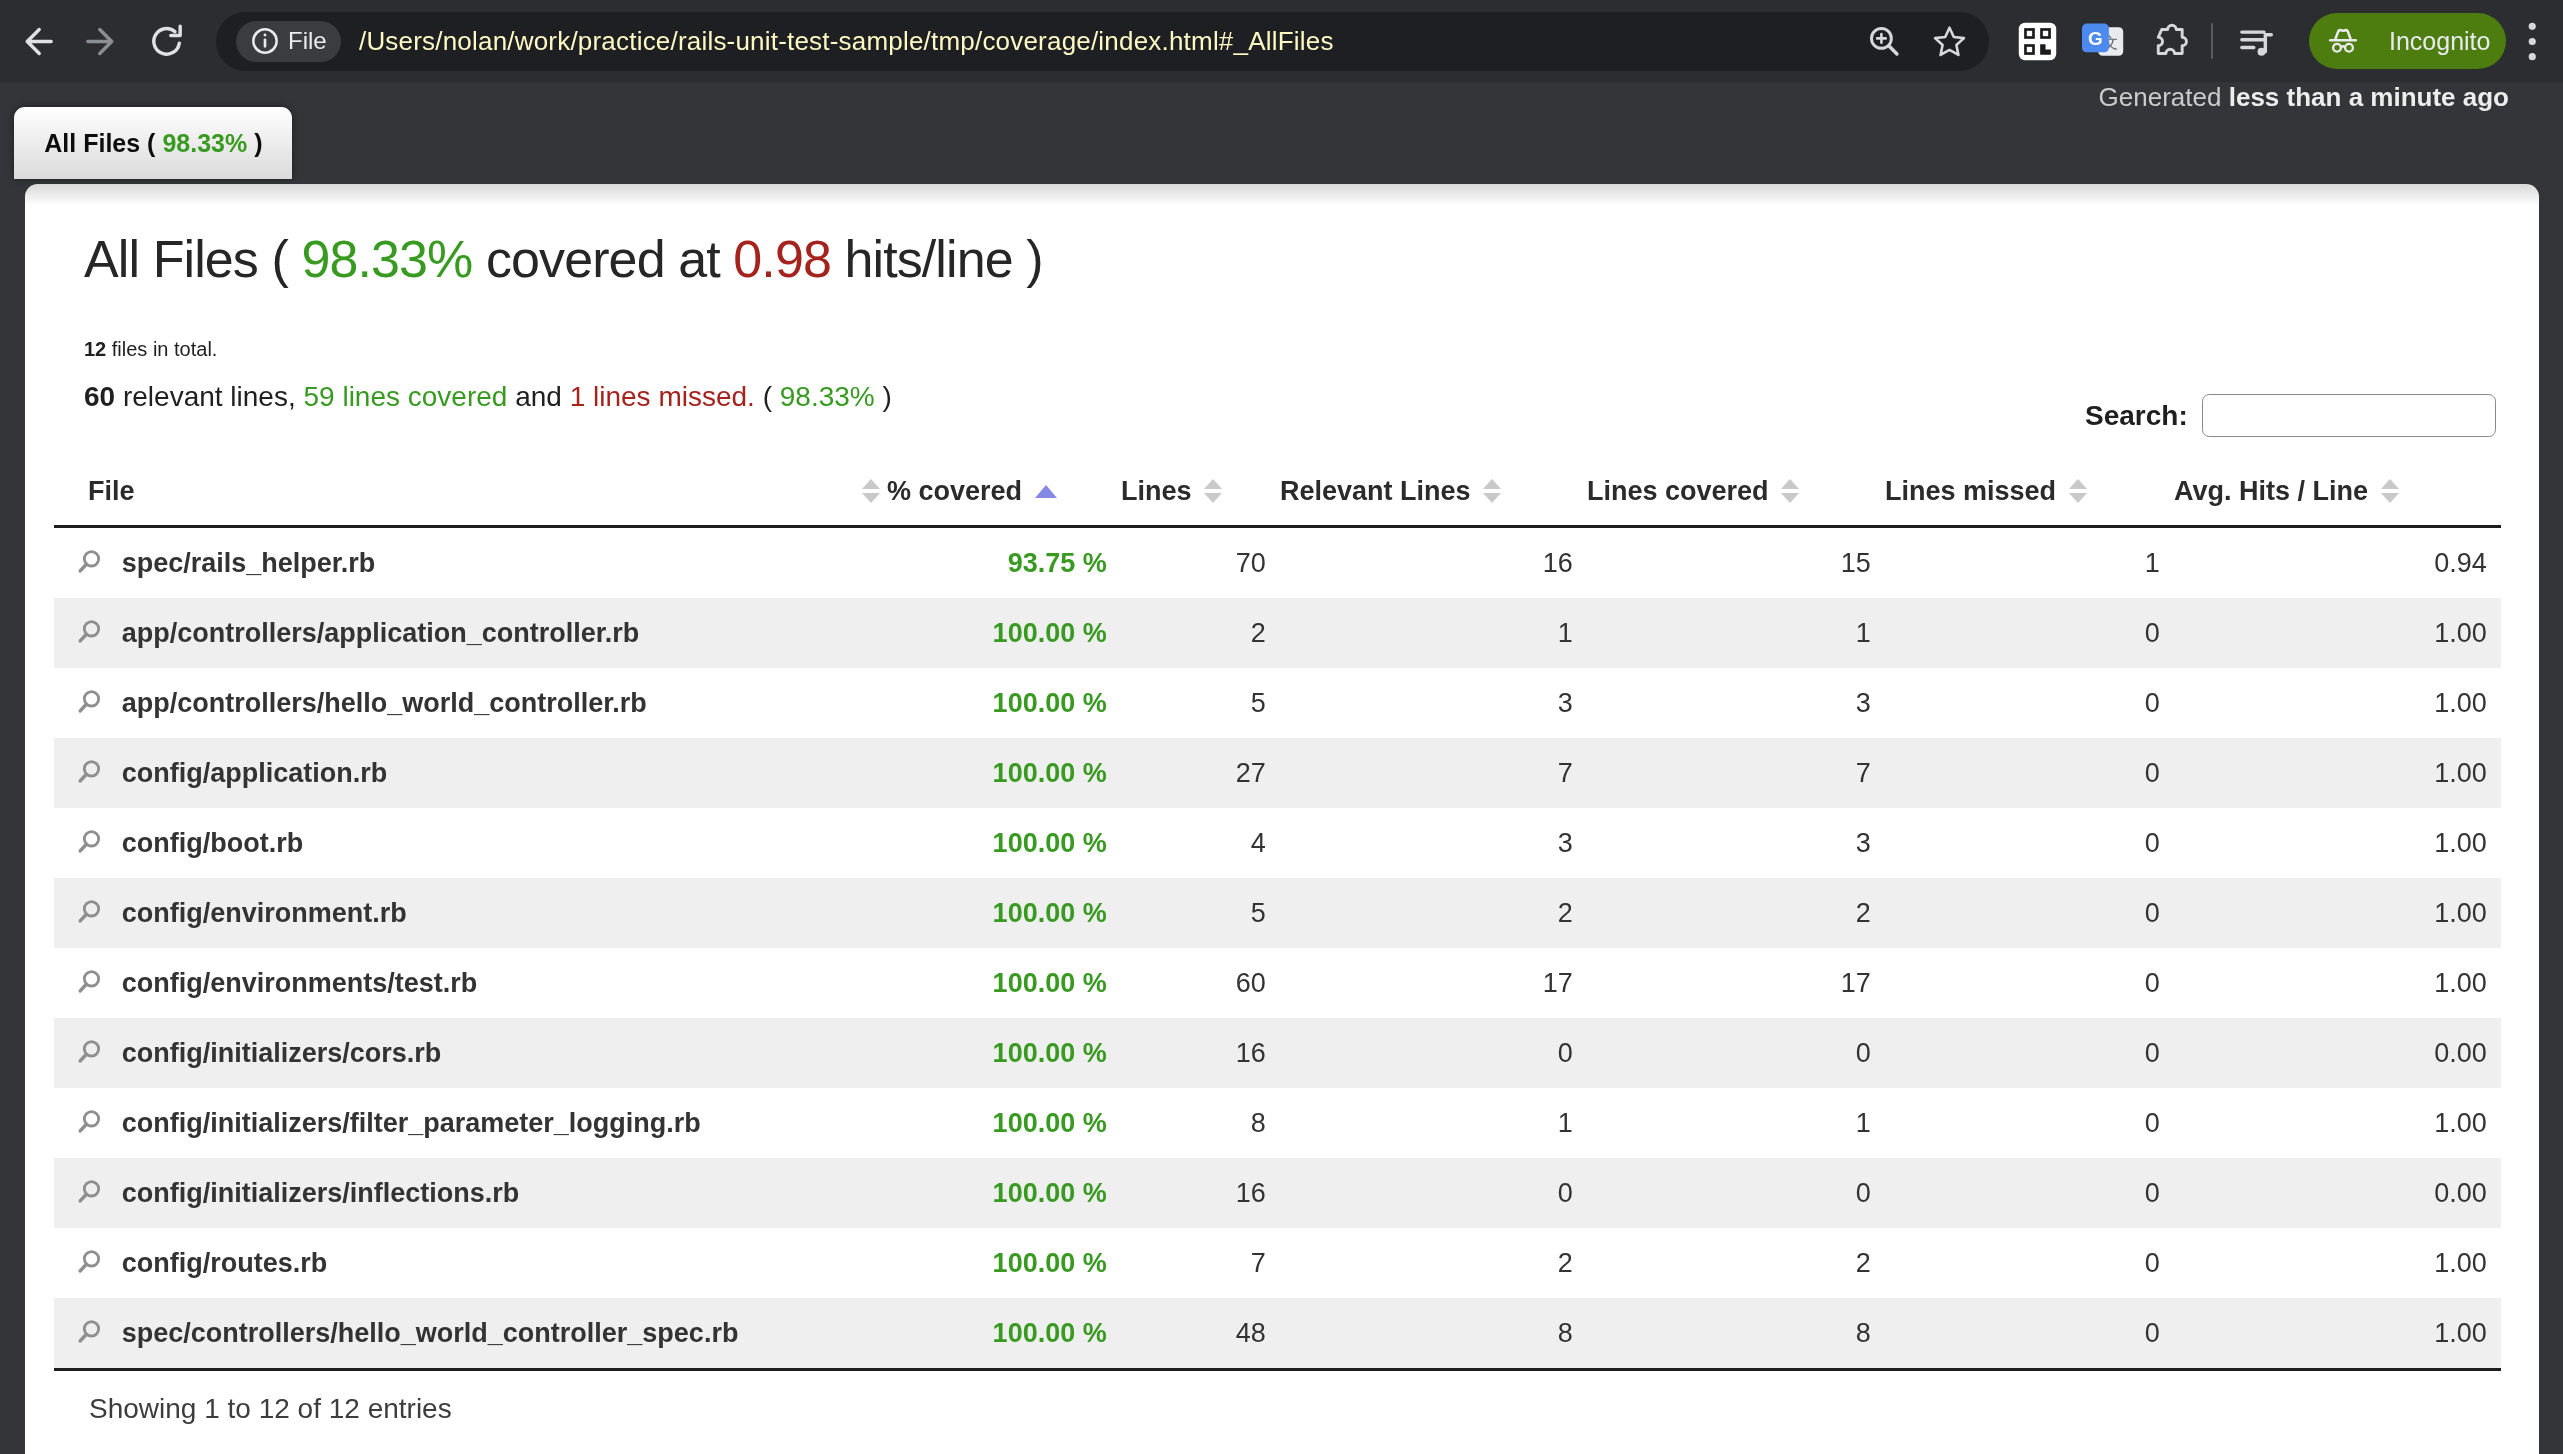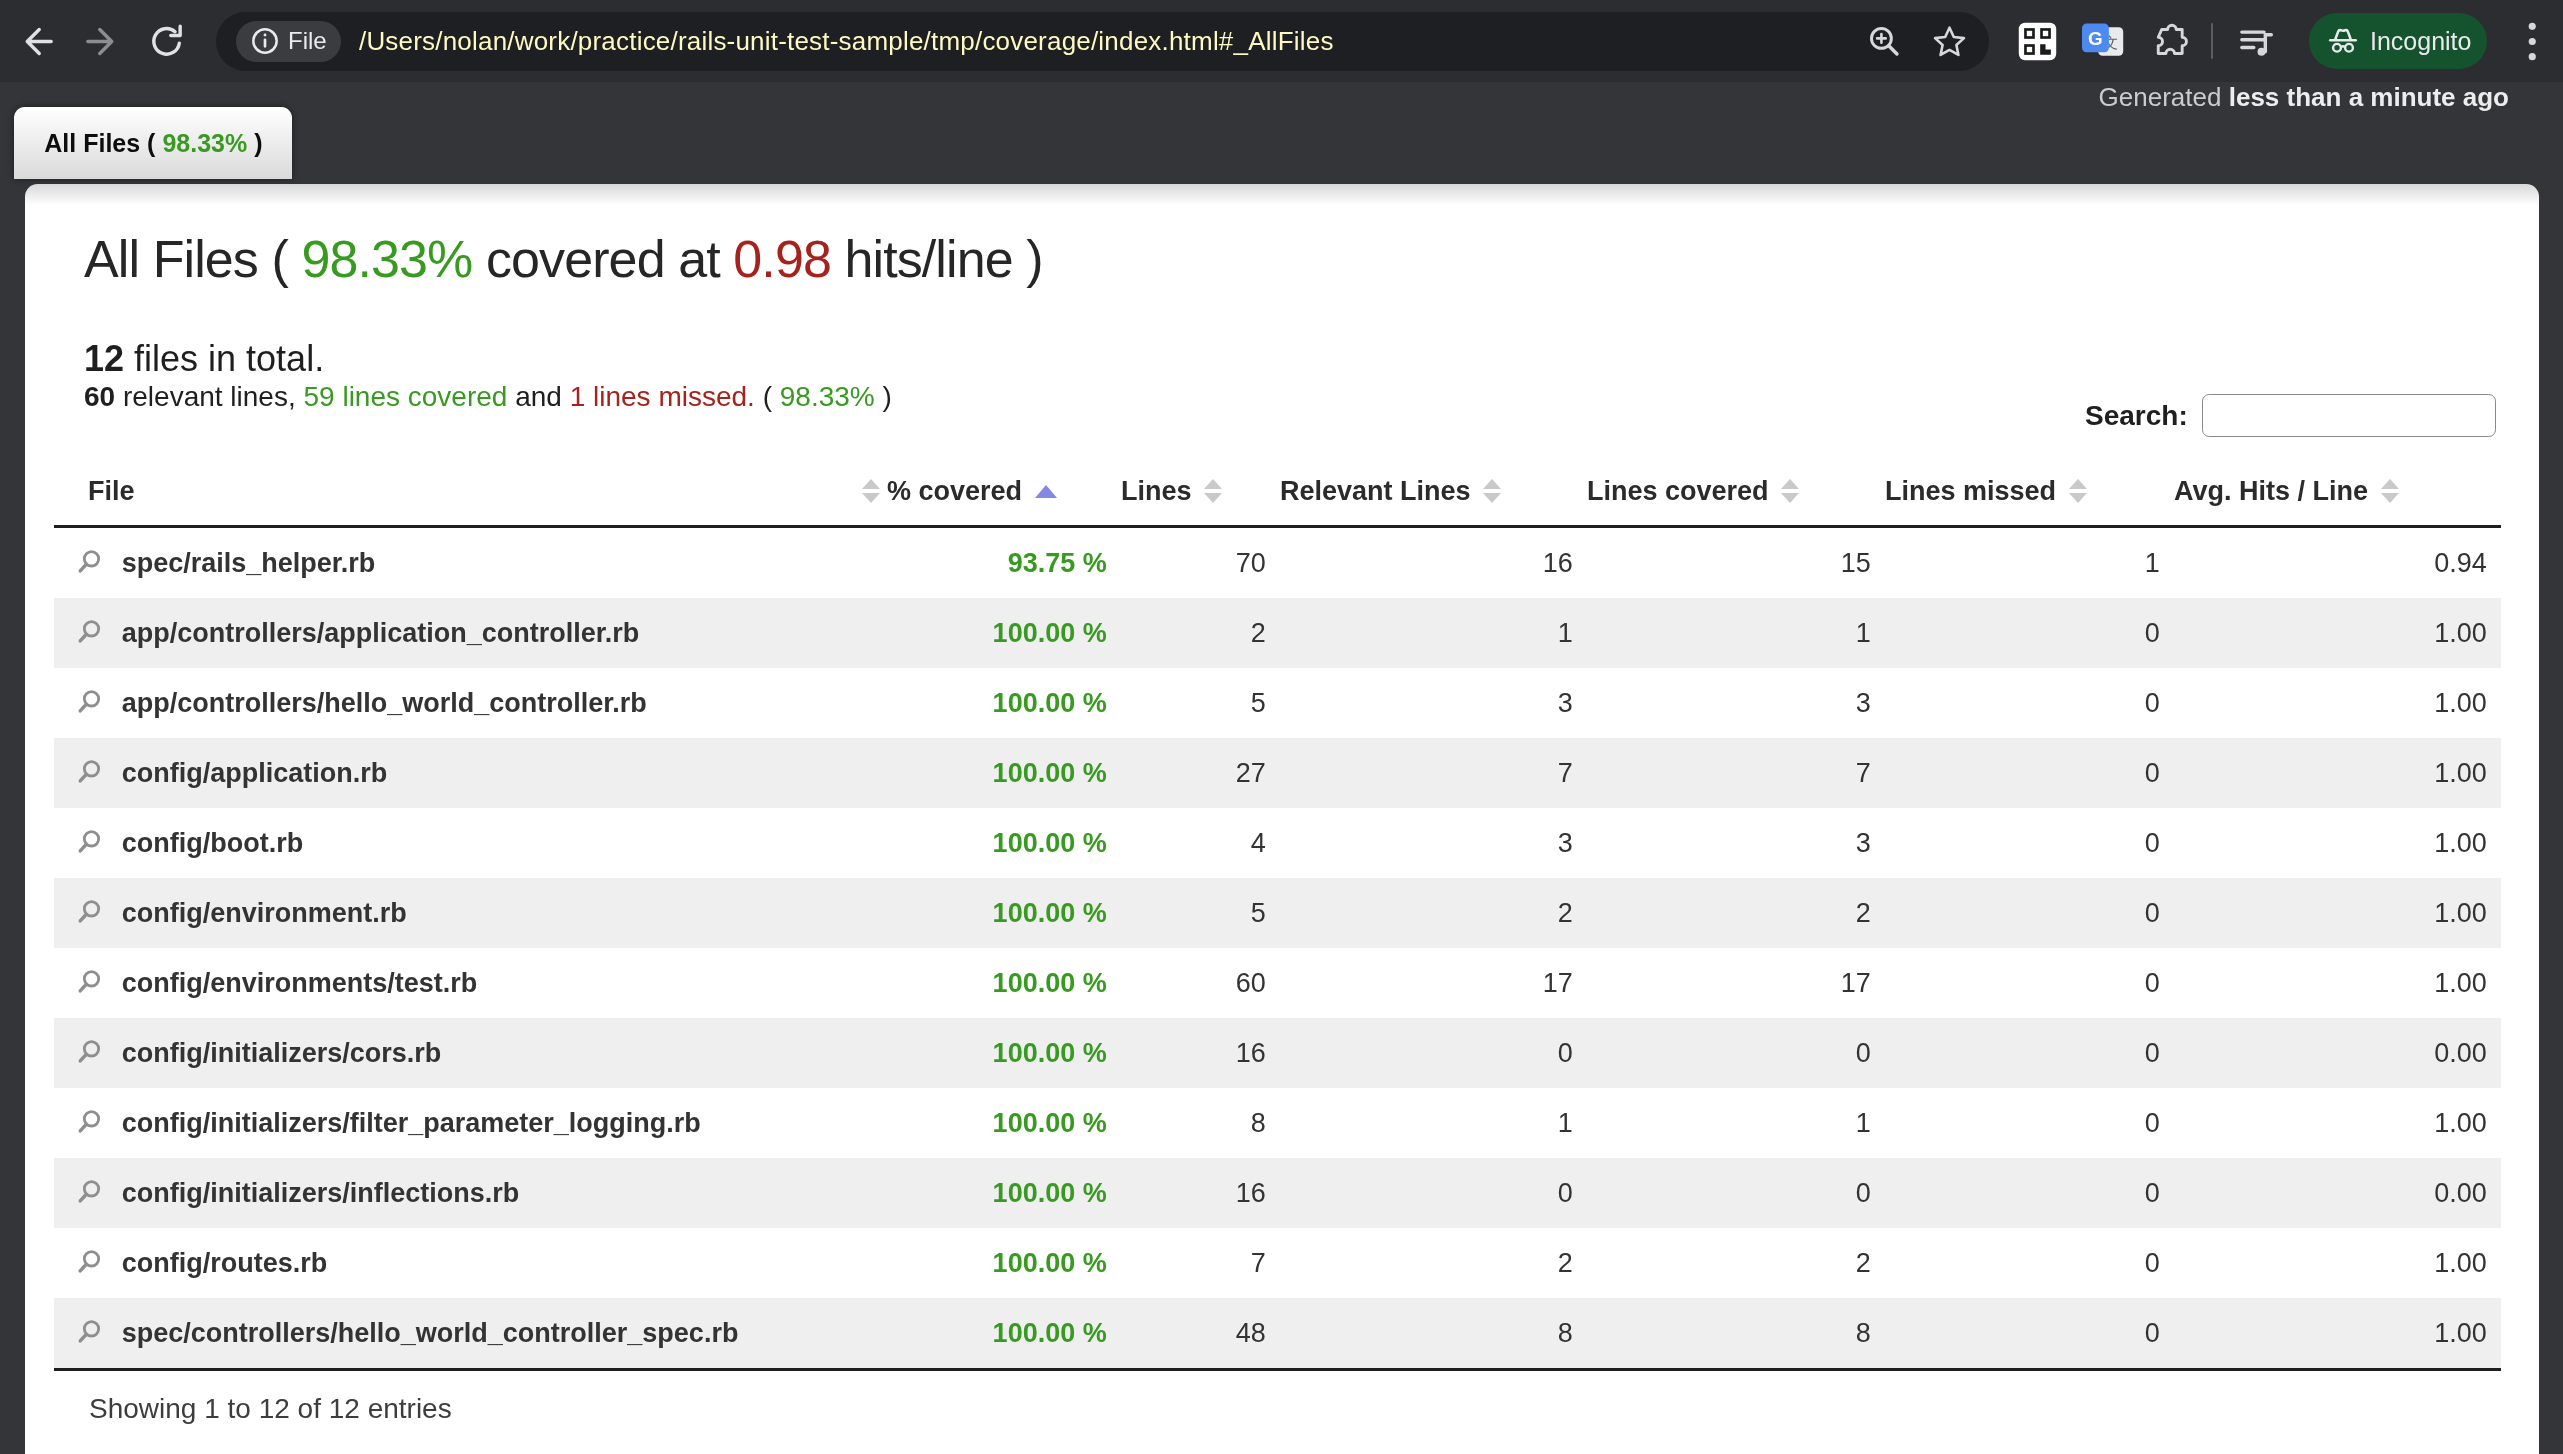--- a/index.html
+++ b/index.html
@@ -14,41 +14,41 @@
   .nav-group{position:absolute;left:12.5px;top:0;height:82px;display:flex;align-items:center;gap:14.3px}
   .navbtn{width:50px;height:50px;display:flex;align-items:center;justify-content:center;border-radius:50%;cursor:pointer}
   .urlbar{position:absolute;left:216px;top:11.6px;width:1773px;height:59px;border-radius:29.6px;background:#1e1f22;
           display:flex;align-items:center;box-sizing:border-box;padding:0 19.7px}
   .file-badge{height:41px;border-radius:20.6px;background:#3b3c40;display:flex;align-items:center;padding:0 14.3px;gap:8px;flex:0 0 auto}
   .file-badge span{color:#e8eaed;font-size:24px}
   .url-text{color:#fef9c3;font-size:26px;margin-left:18px;white-space:nowrap;letter-spacing:0.2px}
   .urlbar-right{margin-left:auto;display:flex;align-items:center;gap:27px}
   .ext-group{position:absolute;left:2017px;top:0;height:82px;display:flex;align-items:center;gap:21.5px}
   .tb-divider{width:2.7px;height:36px;background:#5b5d61;border-radius:1.8px}
-  .incognito-pill{position:absolute;left:2309px;top:13.4px;height:56px;border-radius:28px;background:#14532d;
-                  display:flex;align-items:center;gap:9px;padding:0 16px;box-sizing:border-box}
+  .incognito-pill{position:absolute;left:2309px;top:13.4px;height:56px;border-radius:28px;background:#4d7c0f;
+                  display:flex;align-items:center;gap:28px;padding:0 16px;box-sizing:border-box}
   .incognito-pill span{color:#e8eaed;font-size:25px}
   .kebab{position:absolute;left:2513px;top:16px;width:39px;height:50px;display:flex;align-items:center;justify-content:center;cursor:pointer}
   
   .tabstrip{position:absolute;left:0;top:82px;width:2563px;height:97px;background:#343539}
   .cov-tab{position:absolute;left:14.3px;top:25px;height:72px;padding:0 30px;
            background:linear-gradient(#ffffff,#dadada);border-radius:10.7px 10.7px 0 0;
            display:flex;align-items:center;font-weight:bold;font-size:25px;color:#0d0d0d;
            box-shadow:0 0 7.2px rgba(0,0,0,.45);cursor:pointer;white-space:pre}
   .generated{position:absolute;right:54px;top:0;height:97px;display:flex;align-items:flex-start;
              font-size:26px;color:#cbcbcb;white-space:pre}
   .generated b{color:#ededed}
   .green{color:#389a20}
   .red{color:#a5231d}
   
   .card{position:absolute;left:25px;top:184px;width:2514px;height:1275px;
         background:linear-gradient(#d8d8d8 0px,#ffffff 21.5px);border-radius:12.5px 12.5px 0 0}
   .card h1{position:absolute;left:59px;top:45px;margin:0;font-size:52px;font-weight:400;color:#262626;
            letter-spacing:-0.9px;white-space:pre}
-  .files-total{position:absolute;left:59px;top:154px;margin:0;font-size:36px;color:#1f1f1f;white-space:pre}
+  .files-total{position:absolute;left:59px;top:154px;margin:0;font-size:20px;color:#1f1f1f;white-space:pre}
   .summary{position:absolute;left:59px;top:197px;margin:0;font-size:28px;color:#1f1f1f;white-space:pre}
   .searchbox{position:absolute;right:43px;top:210px;display:flex;align-items:center;gap:14.3px;
              font-size:28px;font-weight:bold;color:#1f1f1f}
   .searchbox input{width:294px;height:43px;border:1.8px solid #898989;border-radius:7.2px;background:#fff;
                    font-size:27px;padding:0 10.7px;box-sizing:border-box;font-family:"Liberation Sans",sans-serif}
   
   .tablewrap{position:absolute;left:29px;top:273px;width:2447px}
   table{width:100%;border-collapse:collapse;table-layout:fixed}
   thead th{height:68px;border-bottom:3.6px solid #1e1e1e;vertical-align:middle;padding:0;cursor:pointer}
   .th-inner{display:flex;align-items:center;font-size:27px;font-weight:bold;color:#2b2b2b;padding:0 7.2px 0 0}

